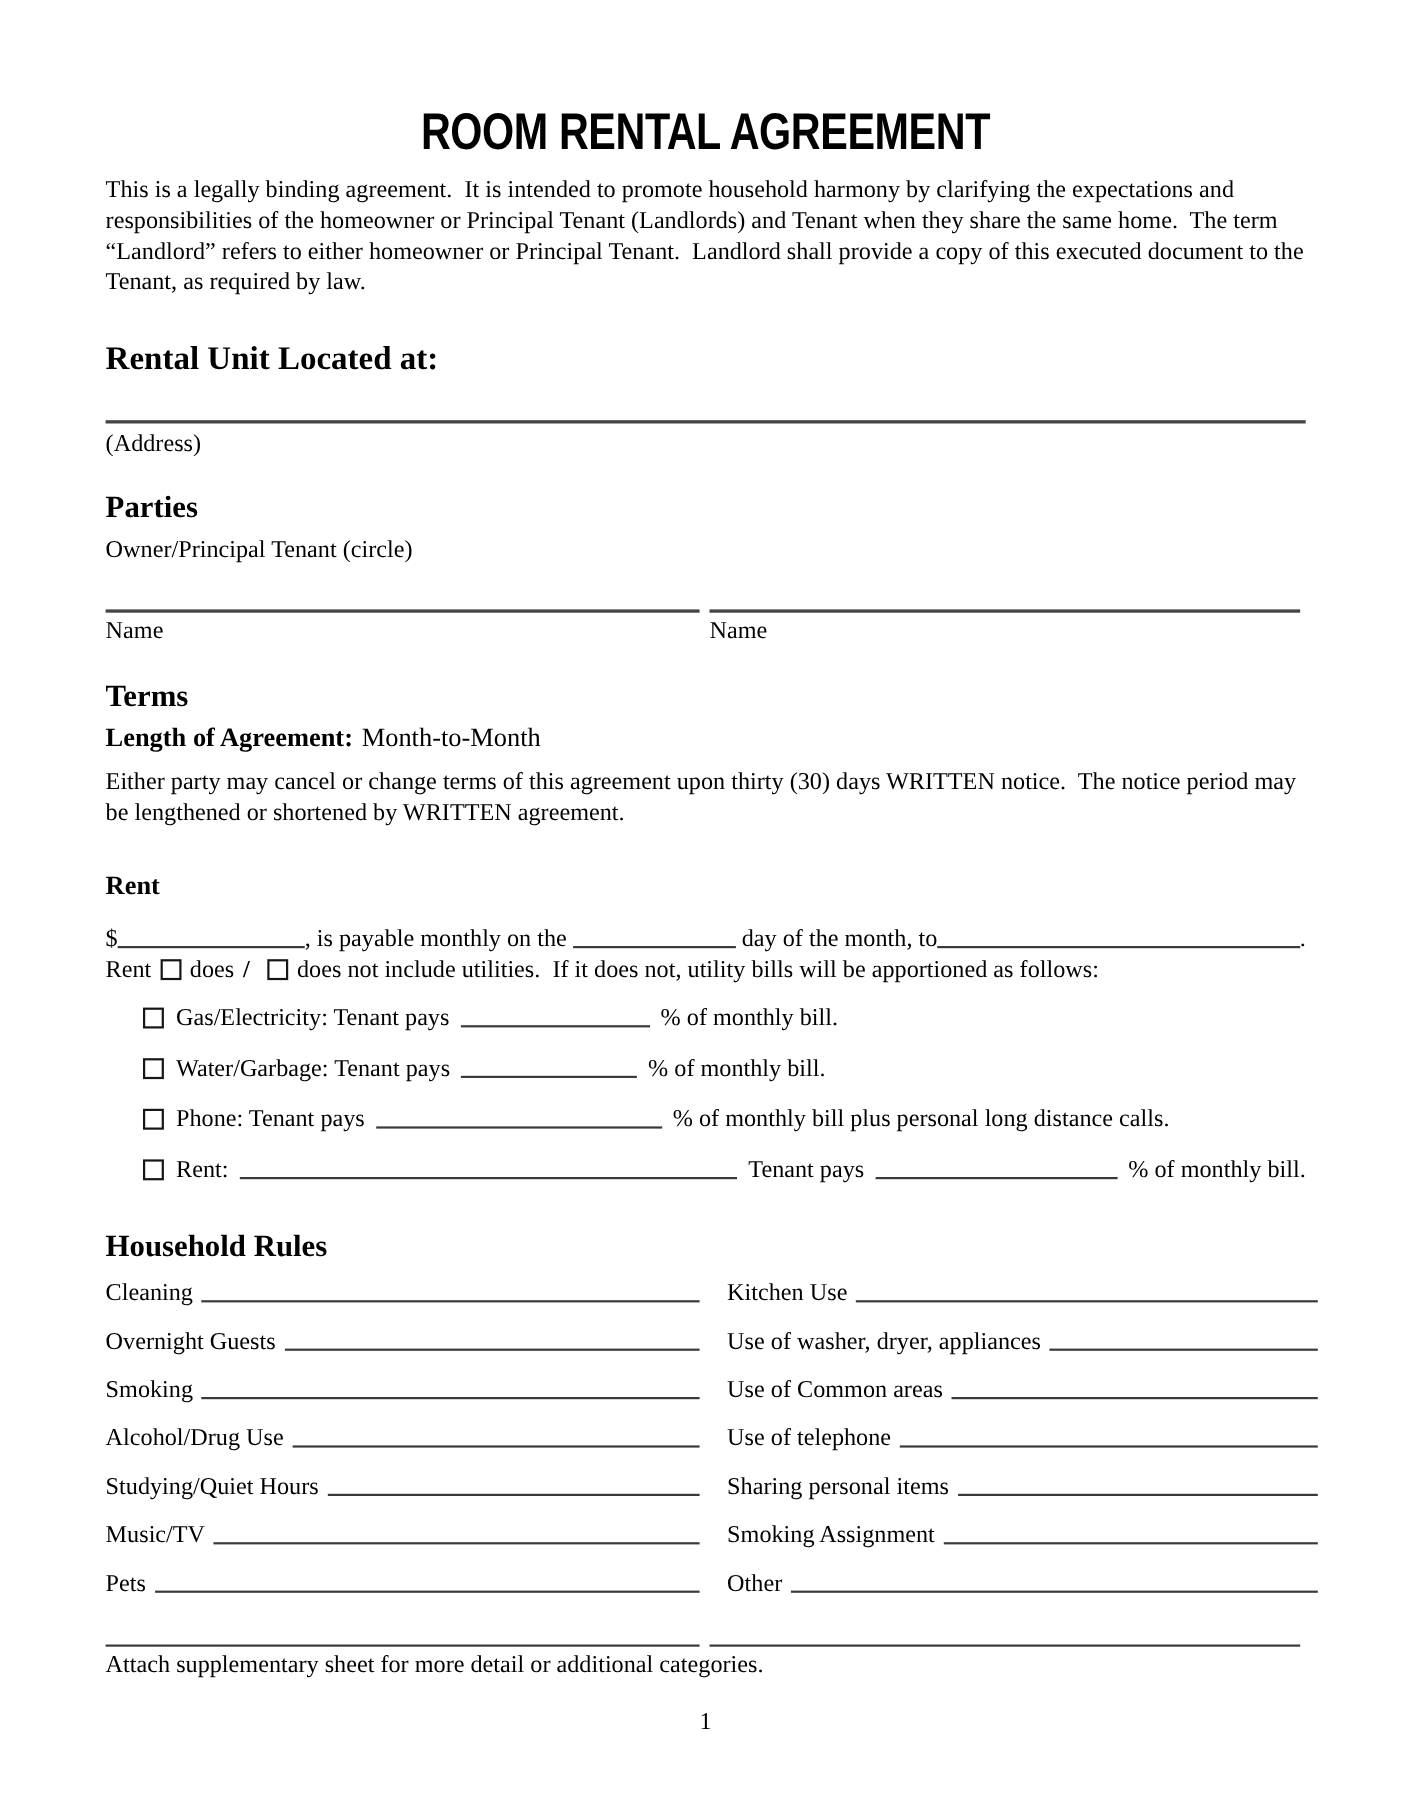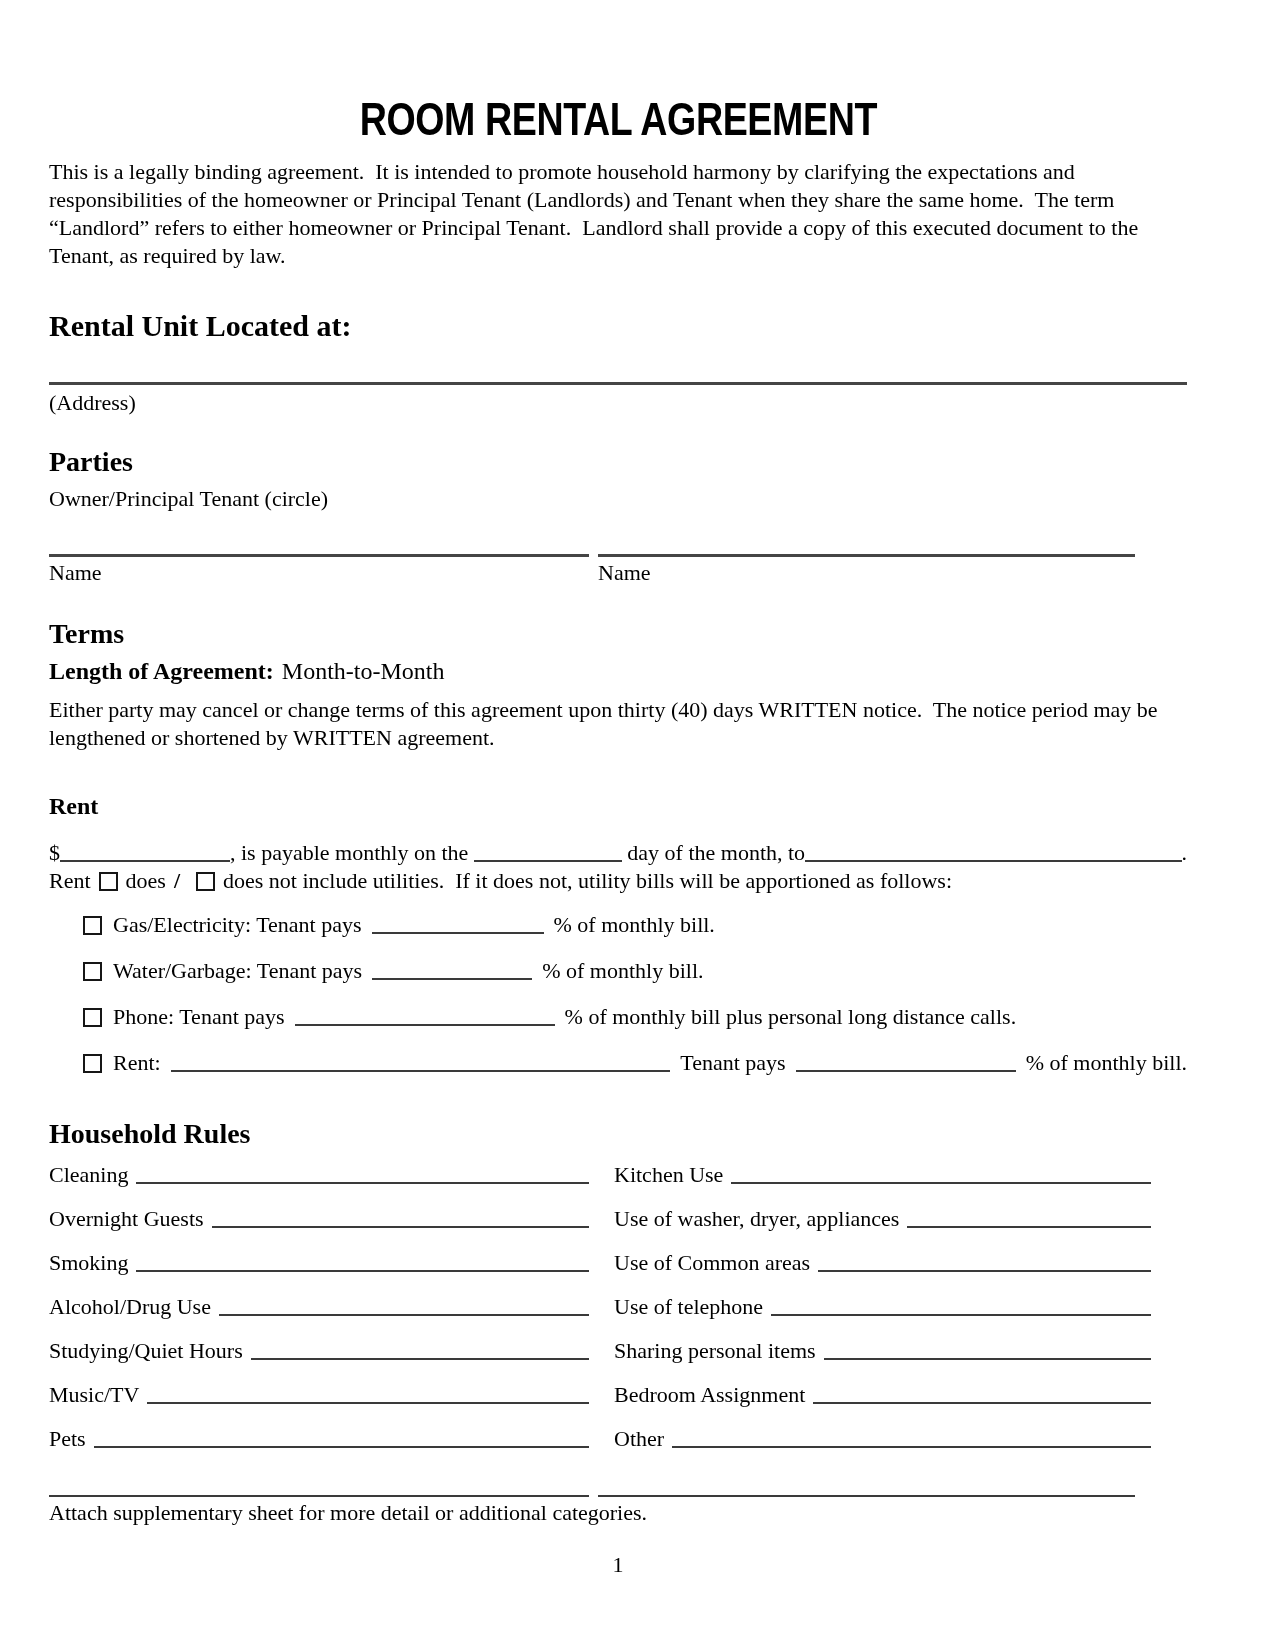--- a/index.html
+++ b/index.html
@@ -1,18 +1,18 @@
 <!DOCTYPE html>
 <html><head>
 <meta charset="utf-8">
 <style>
   html,body { margin:0; padding:0; background:#ffffff; }
   .page {
     position:relative; width:1275px; height:1650px; margin:0 auto;
-    background:#ffffff; box-sizing:border-box; padding:0 88px 0 49px;
+    background:#ffffff; box-sizing:border-box; padding:0 88px 0 96px;
     font-family:"Liberation Serif", serif; font-size:22px; line-height:28px;
     color:#000; overflow:hidden;
   }
   .title { margin-top:95px; text-align:center; font-family:"Liberation Sans",sans-serif; font-weight:700; font-size:47px; line-height:47px; }
   .title > span { display:inline-block; transform:scaleX(0.8); transform-origin:center; letter-spacing:-0.5px; white-space:nowrap; }
   .intro { margin-top:16px; white-space:pre-wrap; }
   .h-large { margin-top:38px; font-weight:700; font-size:30px; line-height:36px; }
   .h-section { font-weight:700; font-size:28px; line-height:34px; }
   .h-sub { font-weight:700; font-size:24px; line-height:30px; }
   .rule-heavy { border-top:3px solid #454545; height:0; }
@@ -83,21 +83,21 @@
   </div>
   <div class="two-col name-captions">
     <div>Name</div>
     <div>Name</div>
   </div>
 
   <div class="h-section terms-head">Terms</div>
   <div class="length-line">
     <span class="lbl">Length of Agreement:</span><span class="val">Month-to-Month</span>
   </div>
-  <div class="terms-body">Either party may cancel or change terms of this agreement upon thirty (40) days WRITTEN notice.  The notice period may be lengthened or shortened by WRITTEN agreement.</div>
+  <div class="terms-body">Either party may cancel or change terms of this agreement upon thirty (30) days WRITTEN notice.  The notice period may be lengthened or shortened by WRITTEN agreement.</div>
 
   <div class="h-sub rent-head">Rent</div>
 
   <div class="rent-line1">
     <span class="t">$</span><span class="blank b-amount"></span><span class="t">, is payable monthly on the </span><span class="blank b-day"></span><span class="t"> day of the month, to</span><span class="blank b-payee"></span><span class="t">.</span>
   </div>
 
   <div class="rent-line2">
     <span>Rent</span><span class="checkbox"></span><span>does</span><span class="slash">/</span><span class="checkbox"></span><span>does not include utilities.  If it does not, utility bills will be apportioned as follows:</span>
   </div>
@@ -127,21 +127,21 @@
     <div class="hr-cell"><span>Smoking</span><span class="blank"></span></div>
     <div class="hr-cell"><span>Use of Common areas</span><span class="blank"></span></div>
 
     <div class="hr-cell"><span>Alcohol/Drug Use</span><span class="blank"></span></div>
     <div class="hr-cell"><span>Use of telephone</span><span class="blank"></span></div>
 
     <div class="hr-cell"><span>Studying/Quiet Hours</span><span class="blank"></span></div>
     <div class="hr-cell"><span>Sharing personal items</span><span class="blank"></span></div>
 
     <div class="hr-cell"><span>Music/TV</span><span class="blank"></span></div>
-    <div class="hr-cell"><span>Bedroom Assignment</span><span class="blank"></span></div>
+    <div class="hr-cell"><span>Smoking Assignment</span><span class="blank"></span></div>
 
     <div class="hr-cell"><span>Pets</span><span class="blank"></span></div>
     <div class="hr-cell"><span>Other</span><span class="blank"></span></div>
   </div>
 
   <div class="two-col extra-rules">
     <div class="rule"></div>
     <div class="rule"></div>
   </div>
 

